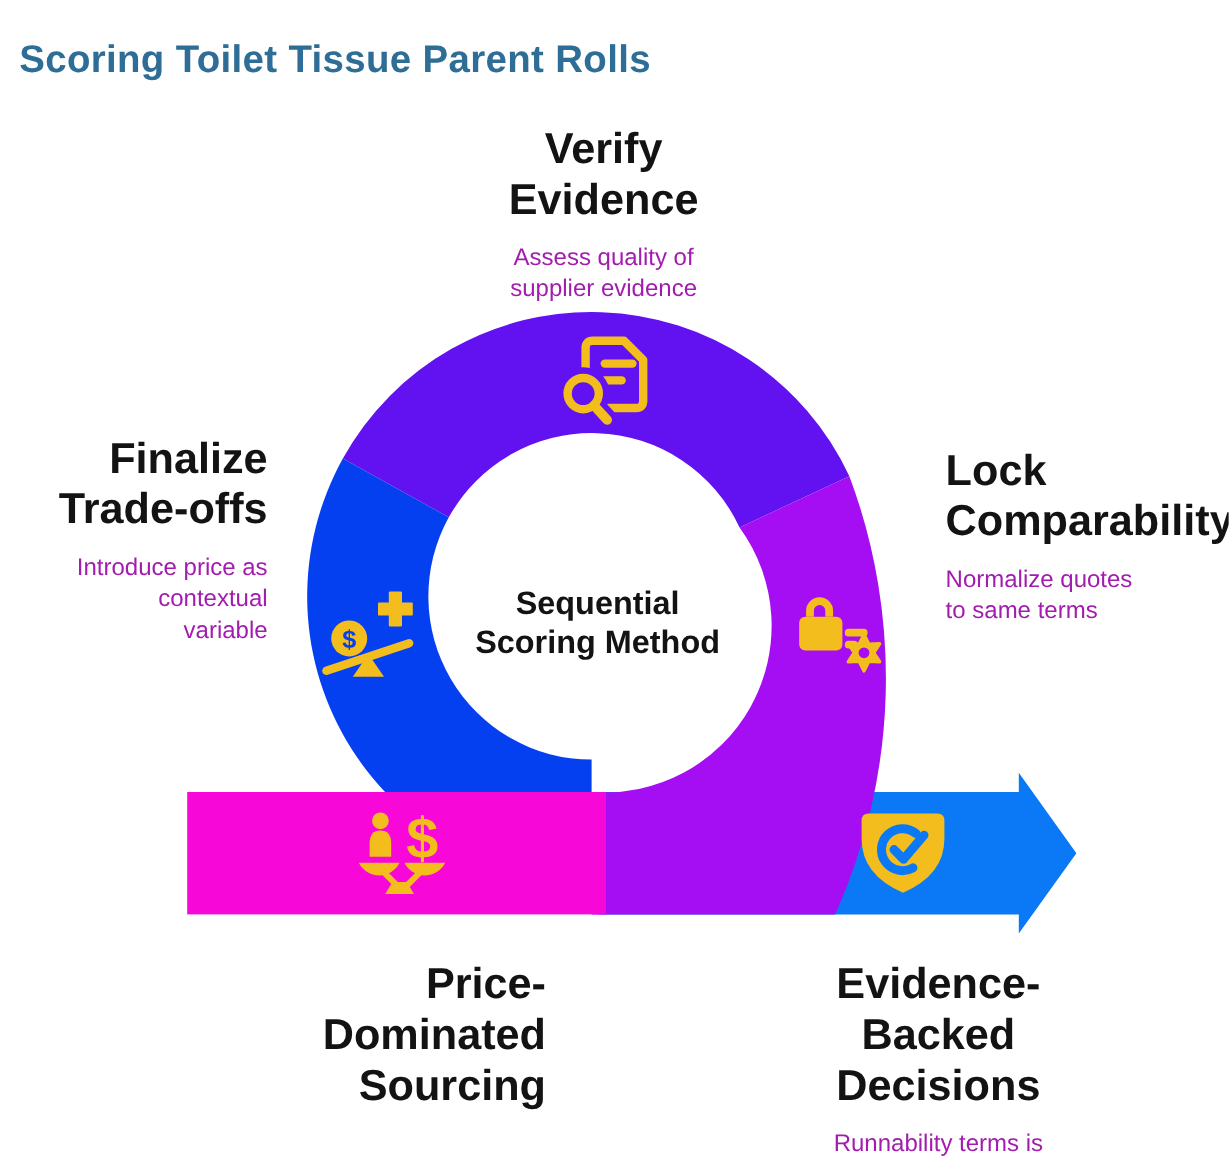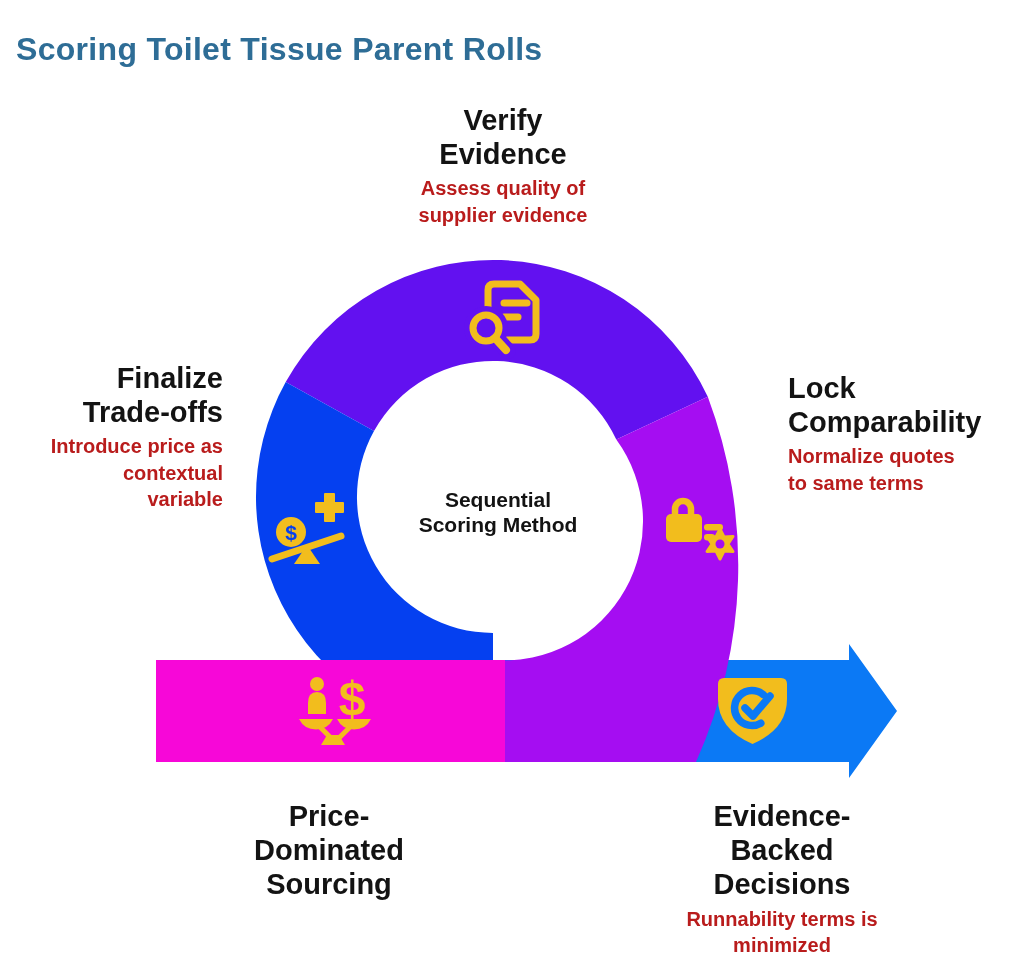--- a/index.html
+++ b/index.html
@@ -6,35 +6,35 @@
   .canvas {
     position:relative; width:1024px; height:971px; background:#ffffff;
     font-family:"Liberation Sans", sans-serif; overflow:hidden;
   }
   .title {
     position:absolute; top:31px; left:0; width:1012px; text-align:left;
     font-size:32px; font-weight:700; color:#2E6D96; letter-spacing:.3px;padding-left:16px;
   }
   .step { position:absolute; }
   .step .h {
-    font-size:29px; font-weight:700; color:#131313; line-height:1.18;
+    font-size:36px; font-weight:700; color:#131313; line-height:1.18;
     white-space:pre-line; margin:0;
   }
   .step .d {
-    margin-top:4px; font-size:20px; font-weight:700; color:#b91c1c;
+    margin-top:14px; font-size:20px; font-weight:400; color:#a21caf;
     line-height:1.32; white-space:pre-line;
   }
   #step-verify   { left:328px; top:103px; width:350px; text-align:center; }
   #step-finalize { left:0px;   top:361px; width:223px; text-align:right; }
   #step-lock     { left:788px; top:371px; width:236px; text-align:left; }
-  #step-price    { left:203px; top:799px; width:252px; text-align:center; }
+  #step-price    { left:203px; top:799px; width:252px; text-align:right; }
   #step-evidence { left:656px; top:799px; width:252px; text-align:center; }
   .center-label {
     position:absolute; left:348px; top:487px; width:300px; text-align:center;
-    font-size:21px; font-weight:700; color:#131313; line-height:1.2;
+    font-size:27px; font-weight:700; color:#131313; line-height:1.2;
     white-space:pre-line;
   }
   svg.art { position:absolute; left:0; top:0; }
   .icon-dollar { font-family:"Liberation Sans", sans-serif; font-weight:700; }
 </style>
 </head>
 <body>
 
 <div class="canvas">
 

